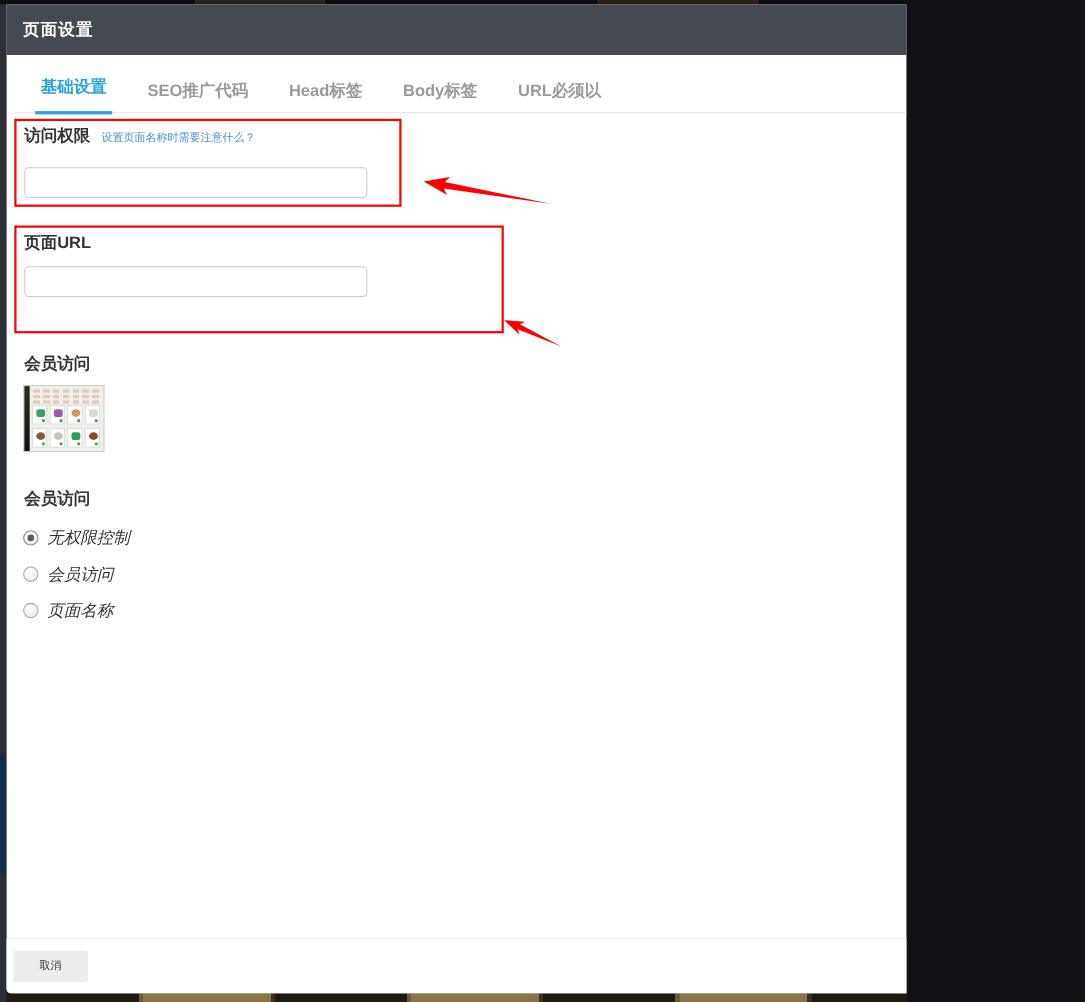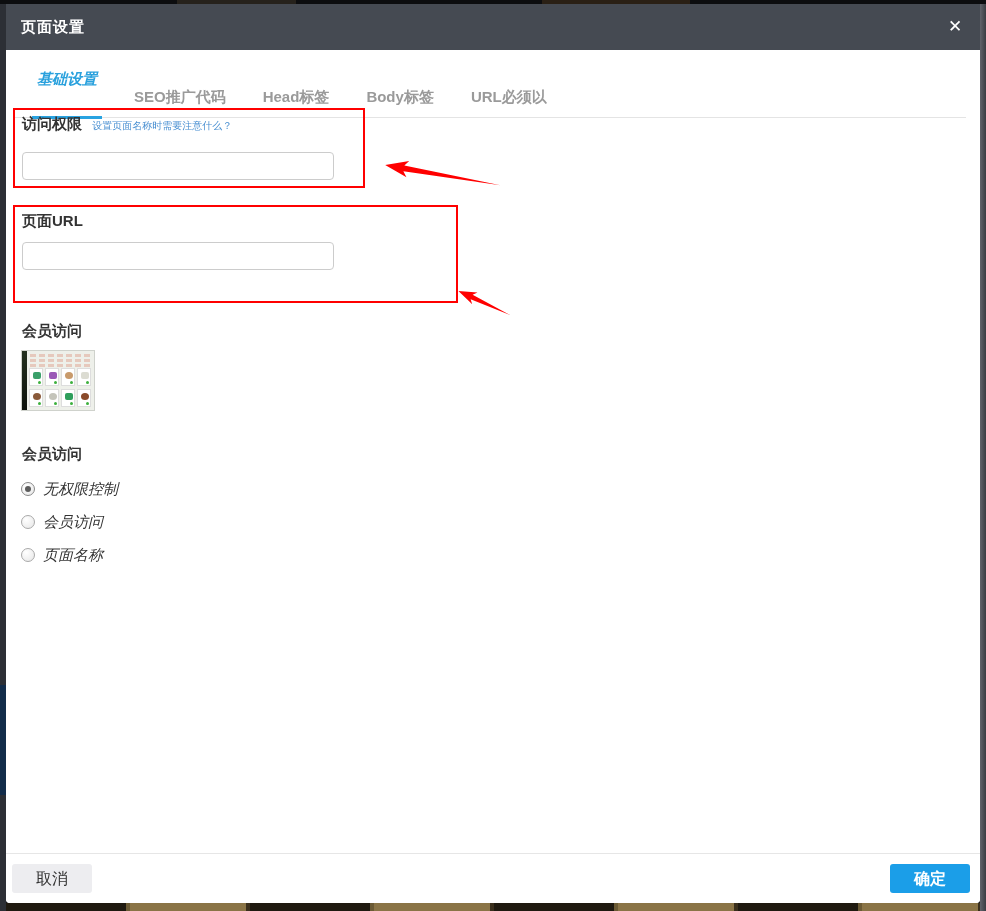--- a/index.html
+++ b/index.html
@@ -1,18 +1,18 @@
 <!DOCTYPE html>
 <html><head>
 <meta charset="utf-8">
 <style>
   html,body{margin:0;padding:0;background:#101114;}
   *{box-sizing:border-box;}
   body{font-family:"Liberation Sans","DejaVu Sans",sans-serif;}
-  .stage{position:relative;width:986px;height:911px;overflow:hidden;background:#17191d;}
+  .stage{position:relative;width:824px;height:911px;overflow:hidden;background:#17191d;}
 
   
   .bg-top{position:absolute;left:0;top:0;width:986px;height:4px;
     background:linear-gradient(90deg,#0c0d0f 0 18%,#26221c 18% 30%,#0c0d0f 30% 55%,#2a2015 55% 70%,#0c0d0f 70% 100%);}
   .bg-left{position:absolute;left:0;top:4px;width:6px;height:907px;background:#2c2f35;}
   .bg-left-accent{position:absolute;left:0;top:685px;width:6px;height:110px;background:#122c4a;}
   .bg-right{position:absolute;right:0;top:4px;width:6px;height:907px;
     background:linear-gradient(90deg,#62656c,#3a3d43);}
   .bg-bottom{position:absolute;left:6px;bottom:0;width:974px;height:8px;
     background:repeating-linear-gradient(90deg,#1f1a10 0 120px,#6b5a34 120px 124px,#8a7446 124px 240px,#3a2f1c 240px 244px);}
@@ -24,21 +24,21 @@
   .modal-header{position:absolute;left:0;top:0;width:100%;height:46px;background:#454a52;
     display:flex;align-items:center;}
   .modal-title{color:#ffffff;font-size:15px;font-weight:bold;margin-left:15px;letter-spacing:1px;}
   .close-btn{position:absolute;right:14px;top:12px;width:22px;height:22px;color:#ffffff;
     font-size:17px;line-height:22px;text-align:center;cursor:pointer;}
 
   
   .tabbar{position:absolute;left:7px;right:14px;top:62px;display:flex;gap:27px;
     padding-left:19px;border-bottom:1px solid #e4e4e4;align-items:flex-end;}
   .tab{font-size:15px;font-weight:bold;color:#9a9a9a;padding:4px 5px 10px 5px;cursor:pointer;white-space:nowrap;}
-  .tab.active{color:#2aa1dd;border-bottom:3px solid #29a3e1;margin-bottom:-2px;padding-bottom:27px;font-style:italic;}
+  .tab.active{color:#2aa1dd;border-bottom:3px solid #29a3e1;margin-bottom:-2px;padding-bottom:12px;}
 
   
   .anno-box{position:absolute;border:2px solid #ff0000;background:transparent;pointer-events:none;}
   .anno-box.b1{left:7px;top:104px;width:352px;height:80px;}
   .anno-box.b2{left:7px;top:201px;width:445px;height:98px;}
   .anno-arrow{position:absolute;pointer-events:none;}
   .anno-arrow.a1{left:379px;top:153px;transform:rotate(9.5deg);transform-origin:0 9px;}
   .anno-arrow.a2{left:452px;top:280px;transform:rotate(24deg);transform-origin:0 8px;}
 
   
@@ -68,21 +68,21 @@
   .radio{width:14px;height:14px;border-radius:50%;border:1px solid #a9a9a9;
     background:radial-gradient(circle at 35% 30%,#ffffff,#e6e6e6);position:relative;flex:0 0 auto;}
   .radio.checked{border-color:#8a8a8a;}
   .radio.checked::after{content:"";position:absolute;left:3px;top:3px;width:6px;height:6px;
     border-radius:50%;background:#5c5c5c;}
   .radio-text{font-size:15px;color:#333;margin-left:8px;}
 
   
   .modal-footer{position:absolute;left:0;right:0;bottom:0;height:50px;border-top:1px solid #e6e6e6;background:#fff;
     border-bottom-left-radius:4px;border-bottom-right-radius:4px;}
-  .btn{position:absolute;top:10px;height:29px;border:none;border-radius:3px;font-size:16px;
+  .btn{position:absolute;top:10px;height:29px;border:none;border-radius:3px;font-size:10px;
     font-family:inherit;cursor:pointer;line-height:29px;text-align:center;padding:0 24px;}
   .btn-cancel{left:6px;background:#ededf0;color:#333;}
   .btn-ok{right:10px;background:#1b9ee8;color:#fff;font-weight:bold;}
 </style>
 </head>
 <body>
 
 <div class="stage">
 
   <div class="bg-top"></div>

